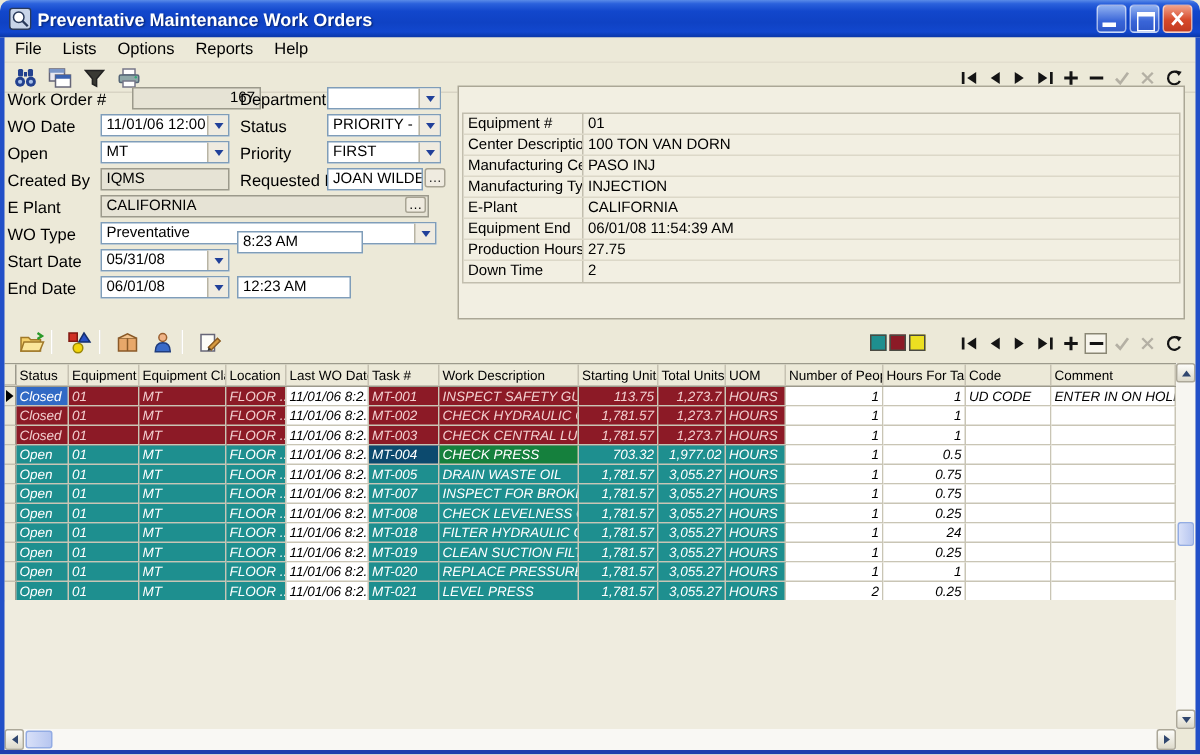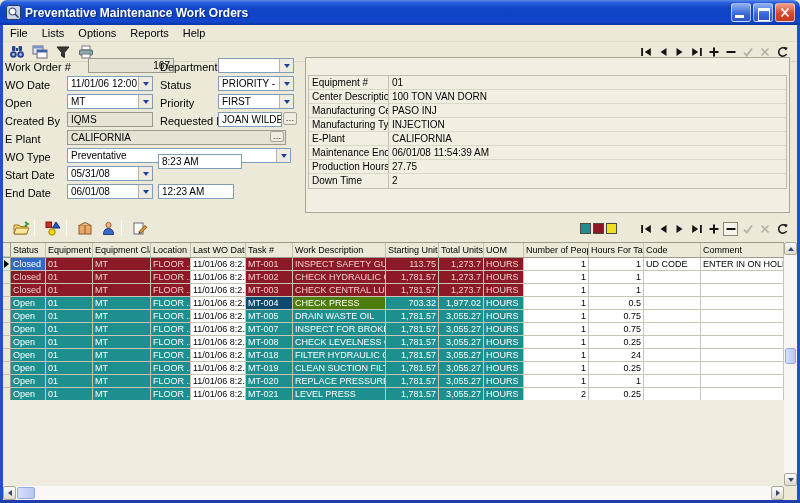--- a/index.html
+++ b/index.html
@@ -71,21 +71,21 @@
   .prod-row { display:flex; height:14px; border-bottom:1px solid #DCD8C8; font-size:10px; line-height:13px; }
   .prod-row:last-child { border-bottom:none; }
   .prod-label { width:80px; border-right:1px solid #C2BEAE; padding-left:3px; white-space:nowrap; overflow:hidden; }
   .prod-value { flex:1; padding-left:3px; white-space:nowrap; overflow:hidden; }
 
   
   .grid { position:absolute; left:3px; top:242px; width:781px; background:#EFECDF; border-top:1px solid #9C9A8C; }
   .g-header { display:flex; height:15px; background:#ECE9D8; border-bottom:1px solid #9C9A8C; }
   .g-hcell { font-size:9px; line-height:14px; padding:0 2px; white-space:nowrap; overflow:hidden;
     border-right:1px solid #C6C2B2; color:#000; }
-  .g-row { display:flex; height:13px; }
+  .g-row { display:flex; height:13px;font-style:italic; }
   .g-cell { font-size:9px; line-height:12px; padding:0 2px; white-space:nowrap; overflow:hidden;
     border-right:1px solid #C9C5B5; border-bottom:1px solid #C9C5B5; }
   .gutter { background:#ECE9D8; border-right:1px solid #9C9A8C; border-bottom:1px solid #C6C2B2;
     display:flex; align-items:center; justify-content:center; padding:0; }
   .row-marker { width:0; height:0; border-left:5px solid #000; border-top:4px solid transparent;
     border-bottom:4px solid transparent; }
   .g-empty { position:absolute; left:3px; top:400px; width:781px; height:86px; background:#EFECDF; }
 
   
   .vscroll { position:absolute; left:784px; top:242px; width:13px; height:244px; background:#F7F6F1; }
@@ -313,21 +313,21 @@
         </div>
         <div class="prod-row">
           <div class="prod-label">Manufacturing Type</div>
           <div class="prod-value">INJECTION</div>
         </div>
         <div class="prod-row">
           <div class="prod-label">E-Plant</div>
           <div class="prod-value">CALIFORNIA</div>
         </div>
         <div class="prod-row">
-          <div class="prod-label">Maintenance End</div>
+          <div class="prod-label">Equipment End</div>
           <div class="prod-value">06/01/08 11:54:39 AM</div>
         </div>
         <div class="prod-row">
           <div class="prod-label">Production Hours</div>
           <div class="prod-value">27.75</div>
         </div>
         <div class="prod-row">
           <div class="prod-label">Down Time</div>
           <div class="prod-value">2</div>
         </div>
@@ -504,21 +504,21 @@
           <div class="g-cell" style="flex: 1 1 0%; background: rgb(255, 255, 255); color: rgb(0, 0, 0);"></div>
         </div>
         <div class="g-row">
           <div class="g-cell gutter" style="width: 8px;"></div>
           <div class="g-cell" style="width: 35px; background: rgb(30, 143, 143); color: rgb(255, 255, 255);">Open</div>
           <div class="g-cell" style="width: 47px; background: rgb(30, 143, 143); color: rgb(255, 255, 255);">01</div>
           <div class="g-cell" style="width: 58px; background: rgb(30, 143, 143); color: rgb(255, 255, 255);">MT</div>
           <div class="g-cell" style="width: 40px; background: rgb(30, 143, 143); color: rgb(255, 255, 255);">FLOOR ...</div>
           <div class="g-cell" style="width: 55px; background: rgb(255, 255, 255); color: rgb(0, 0, 0);">11/01/06 8:2...</div>
           <div class="g-cell" style="width: 47px; background: #0c4a6e; color: rgb(255, 255, 255);">MT-004</div>
-          <div class="g-cell" style="width: 93px; background: #4d7c0f; color: rgb(255, 255, 255);">CHECK PRESS</div>
+          <div class="g-cell" style="width: 93px; background: #15803d; color: rgb(255, 255, 255);">CHECK PRESS</div>
           <div class="g-cell" style="width: 53px; text-align: right; background: rgb(30, 143, 143); color: rgb(255, 255, 255);">703.32</div>
           <div class="g-cell" style="width: 45px; text-align: right; background: rgb(30, 143, 143); color: rgb(255, 255, 255);">1,977.02</div>
           <div class="g-cell" style="width: 40px; background: rgb(30, 143, 143); color: rgb(255, 255, 255);">HOURS</div>
           <div class="g-cell" style="width: 65px; text-align: right; background: rgb(255, 255, 255); color: rgb(0, 0, 0);">1</div>
           <div class="g-cell" style="width: 55px; text-align: right; background: rgb(255, 255, 255); color: rgb(0, 0, 0);">0.5</div>
           <div class="g-cell" style="width: 57px; background: rgb(255, 255, 255); color: rgb(0, 0, 0);"></div>
           <div class="g-cell" style="flex: 1 1 0%; background: rgb(255, 255, 255); color: rgb(0, 0, 0);"></div>
         </div>
         <div class="g-row">
           <div class="g-cell gutter" style="width: 8px;"></div>

